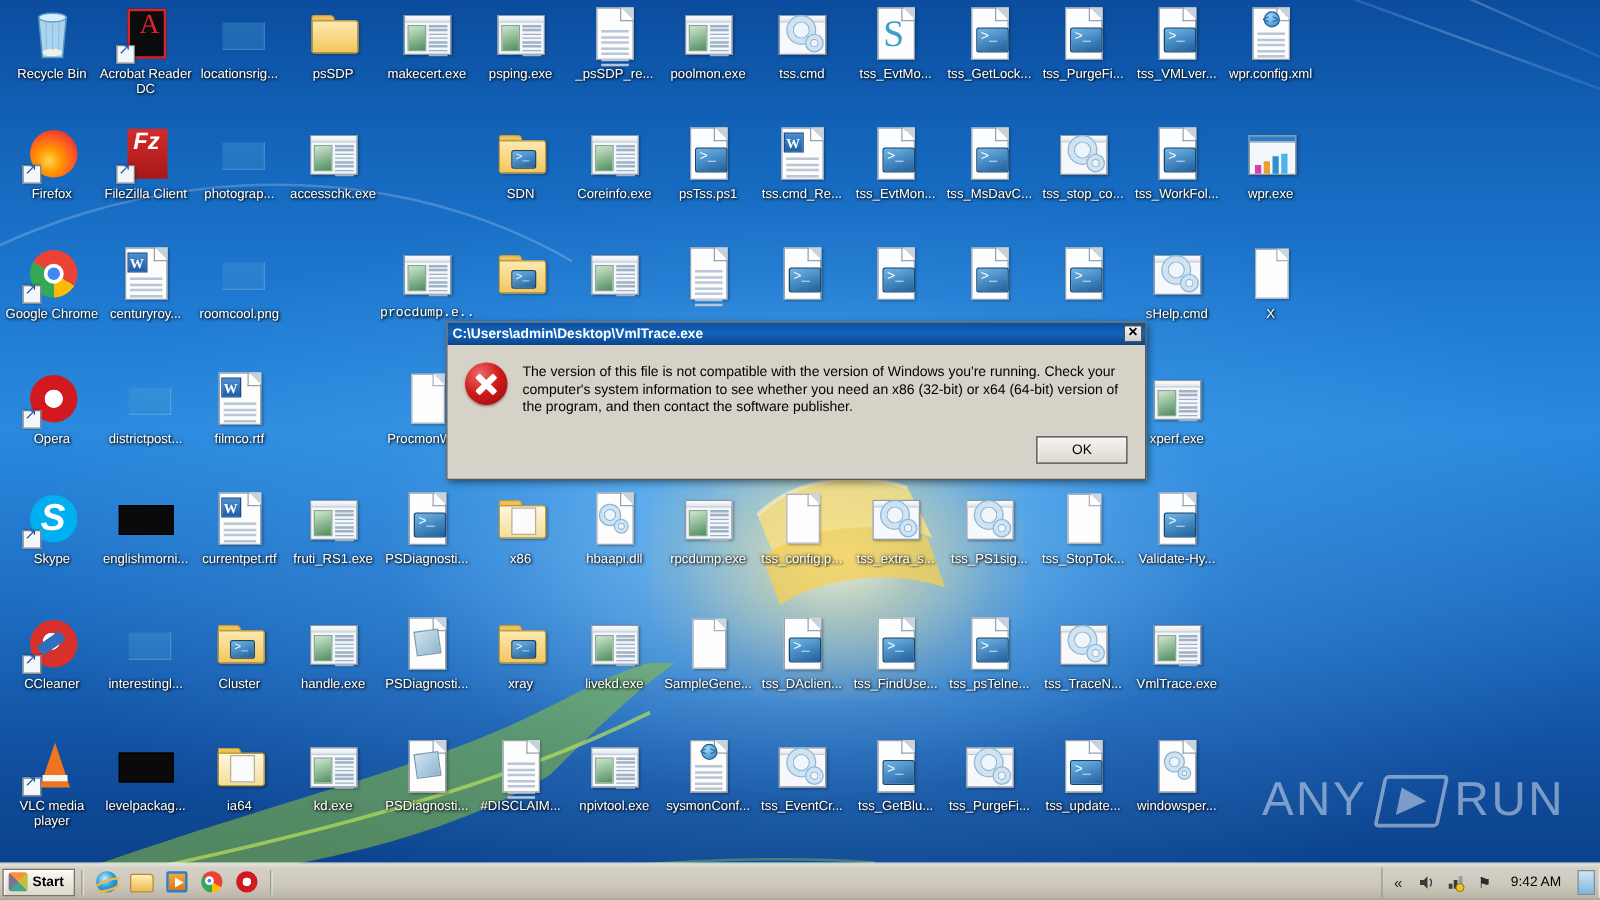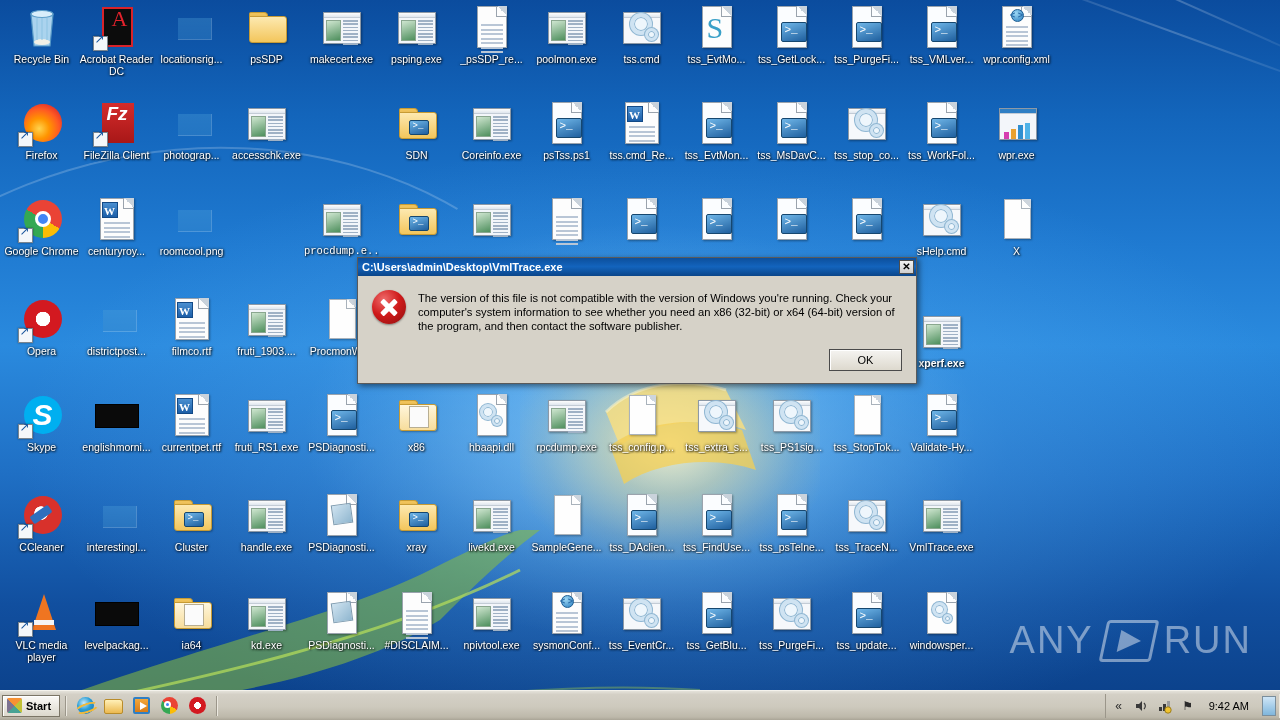--- a/index.html
+++ b/index.html
@@ -864,55 +864,34 @@
           <div class="ic-word">W</div>
           <div class="ic-lines" style="left:11px; top:26px; width:26px;">
             <i></i>
             <i></i>
             <i></i>
             <i></i>
           </div>
         </div>
         <span class="icon-label">filmco.rtf</span>
       </div>
-      <div class="icon-cell" style="left: 229px; top: 296px;">
-        <div class="icon-img">
-          <div class="ic-win">
-            <div class="tb"></div>
-            <div class="body">
-              <div class="pane"></div>
-              <div class="rows">
-                <i></i>
-                <i></i>
-                <i></i>
-                <i></i>
-                <i></i>
-                <i></i>
-                <i></i>
-                <i></i>
-              </div>
-            </div>
-          </div>
-        </div>
-        <span class="icon-label">fruti_1903....</span>
-      </div>
       <div class="icon-cell" style="left: 304px; top: 296px;">
         <div class="icon-img">
           <div class="ic-blank"></div>
         </div>
         <span class="icon-label">ProcmonWr...</span>
       </div>
       <div class="icon-cell" style="left: 829px; top: 296px;">
         <div class="icon-img">
           <div class="ic-doc" style="background:#fbfdff;"></div>
           <div class="ic-ps">&gt;_</div>
         </div>
         <span class="icon-label">Trace.ps1</span>
       </div>
-      <div class="icon-cell" style="left: 904px; top: 308px; font-weight: bold;">
+      <div class="icon-cell" style="left: 904px; top: 296px;">
         <div class="icon-img">
           <div class="ic-win">
             <div class="tb"></div>
             <div class="body">
               <div class="pane"></div>
               <div class="rows">
                 <i></i>
                 <i></i>
                 <i></i>
                 <i></i>

